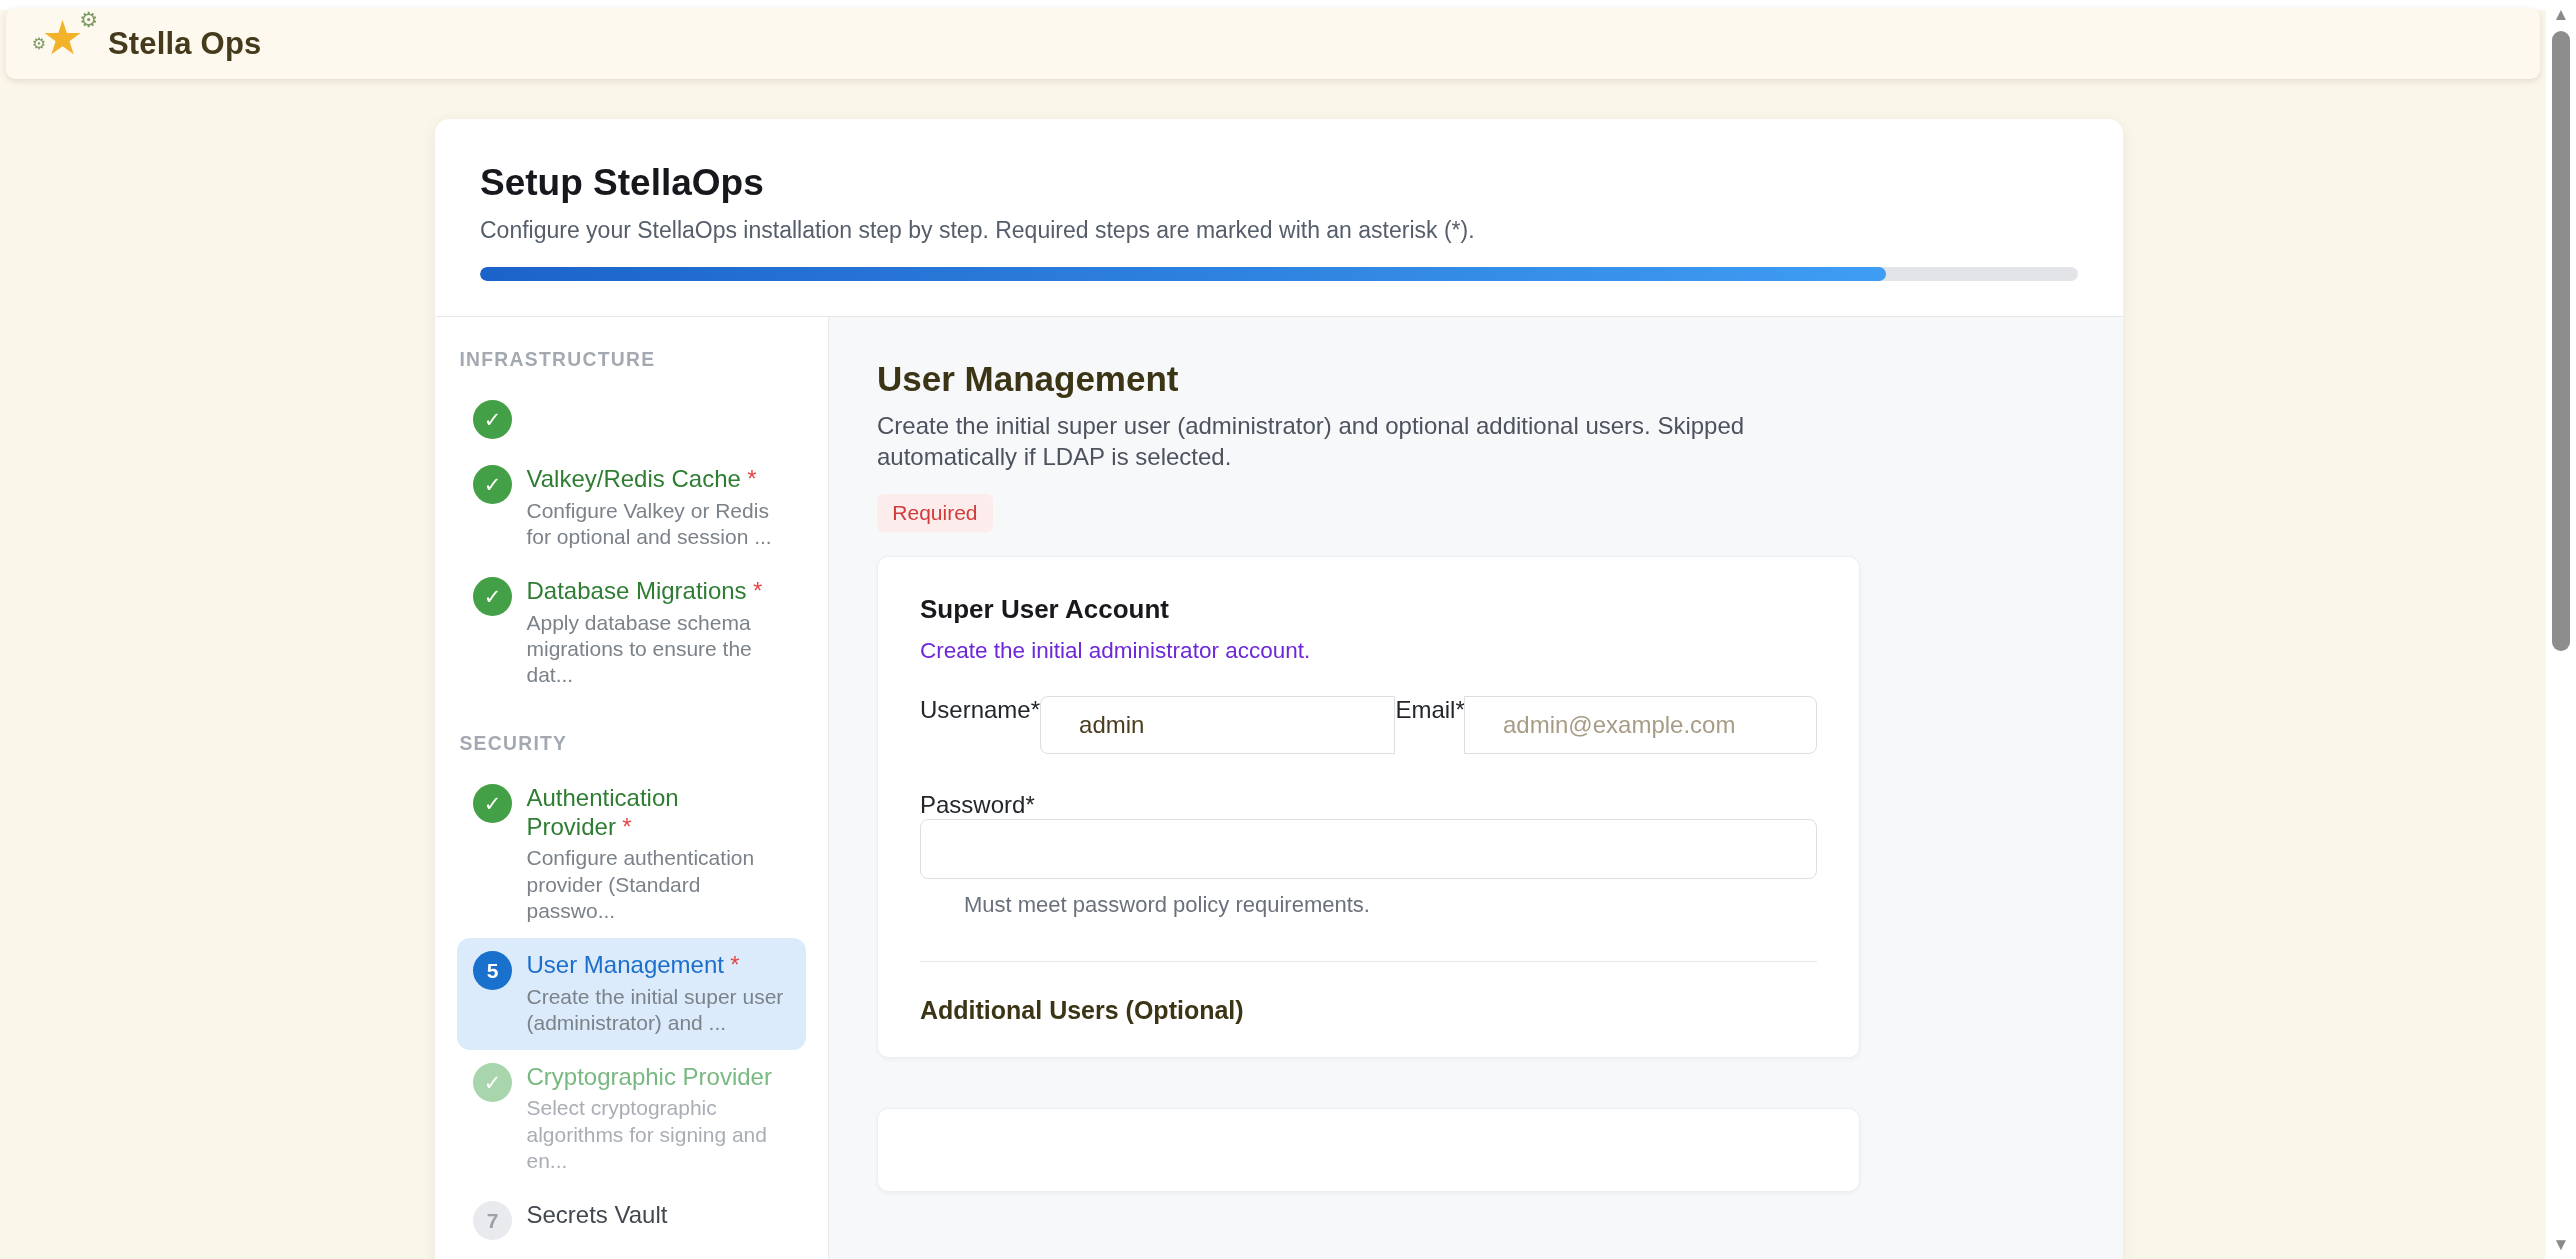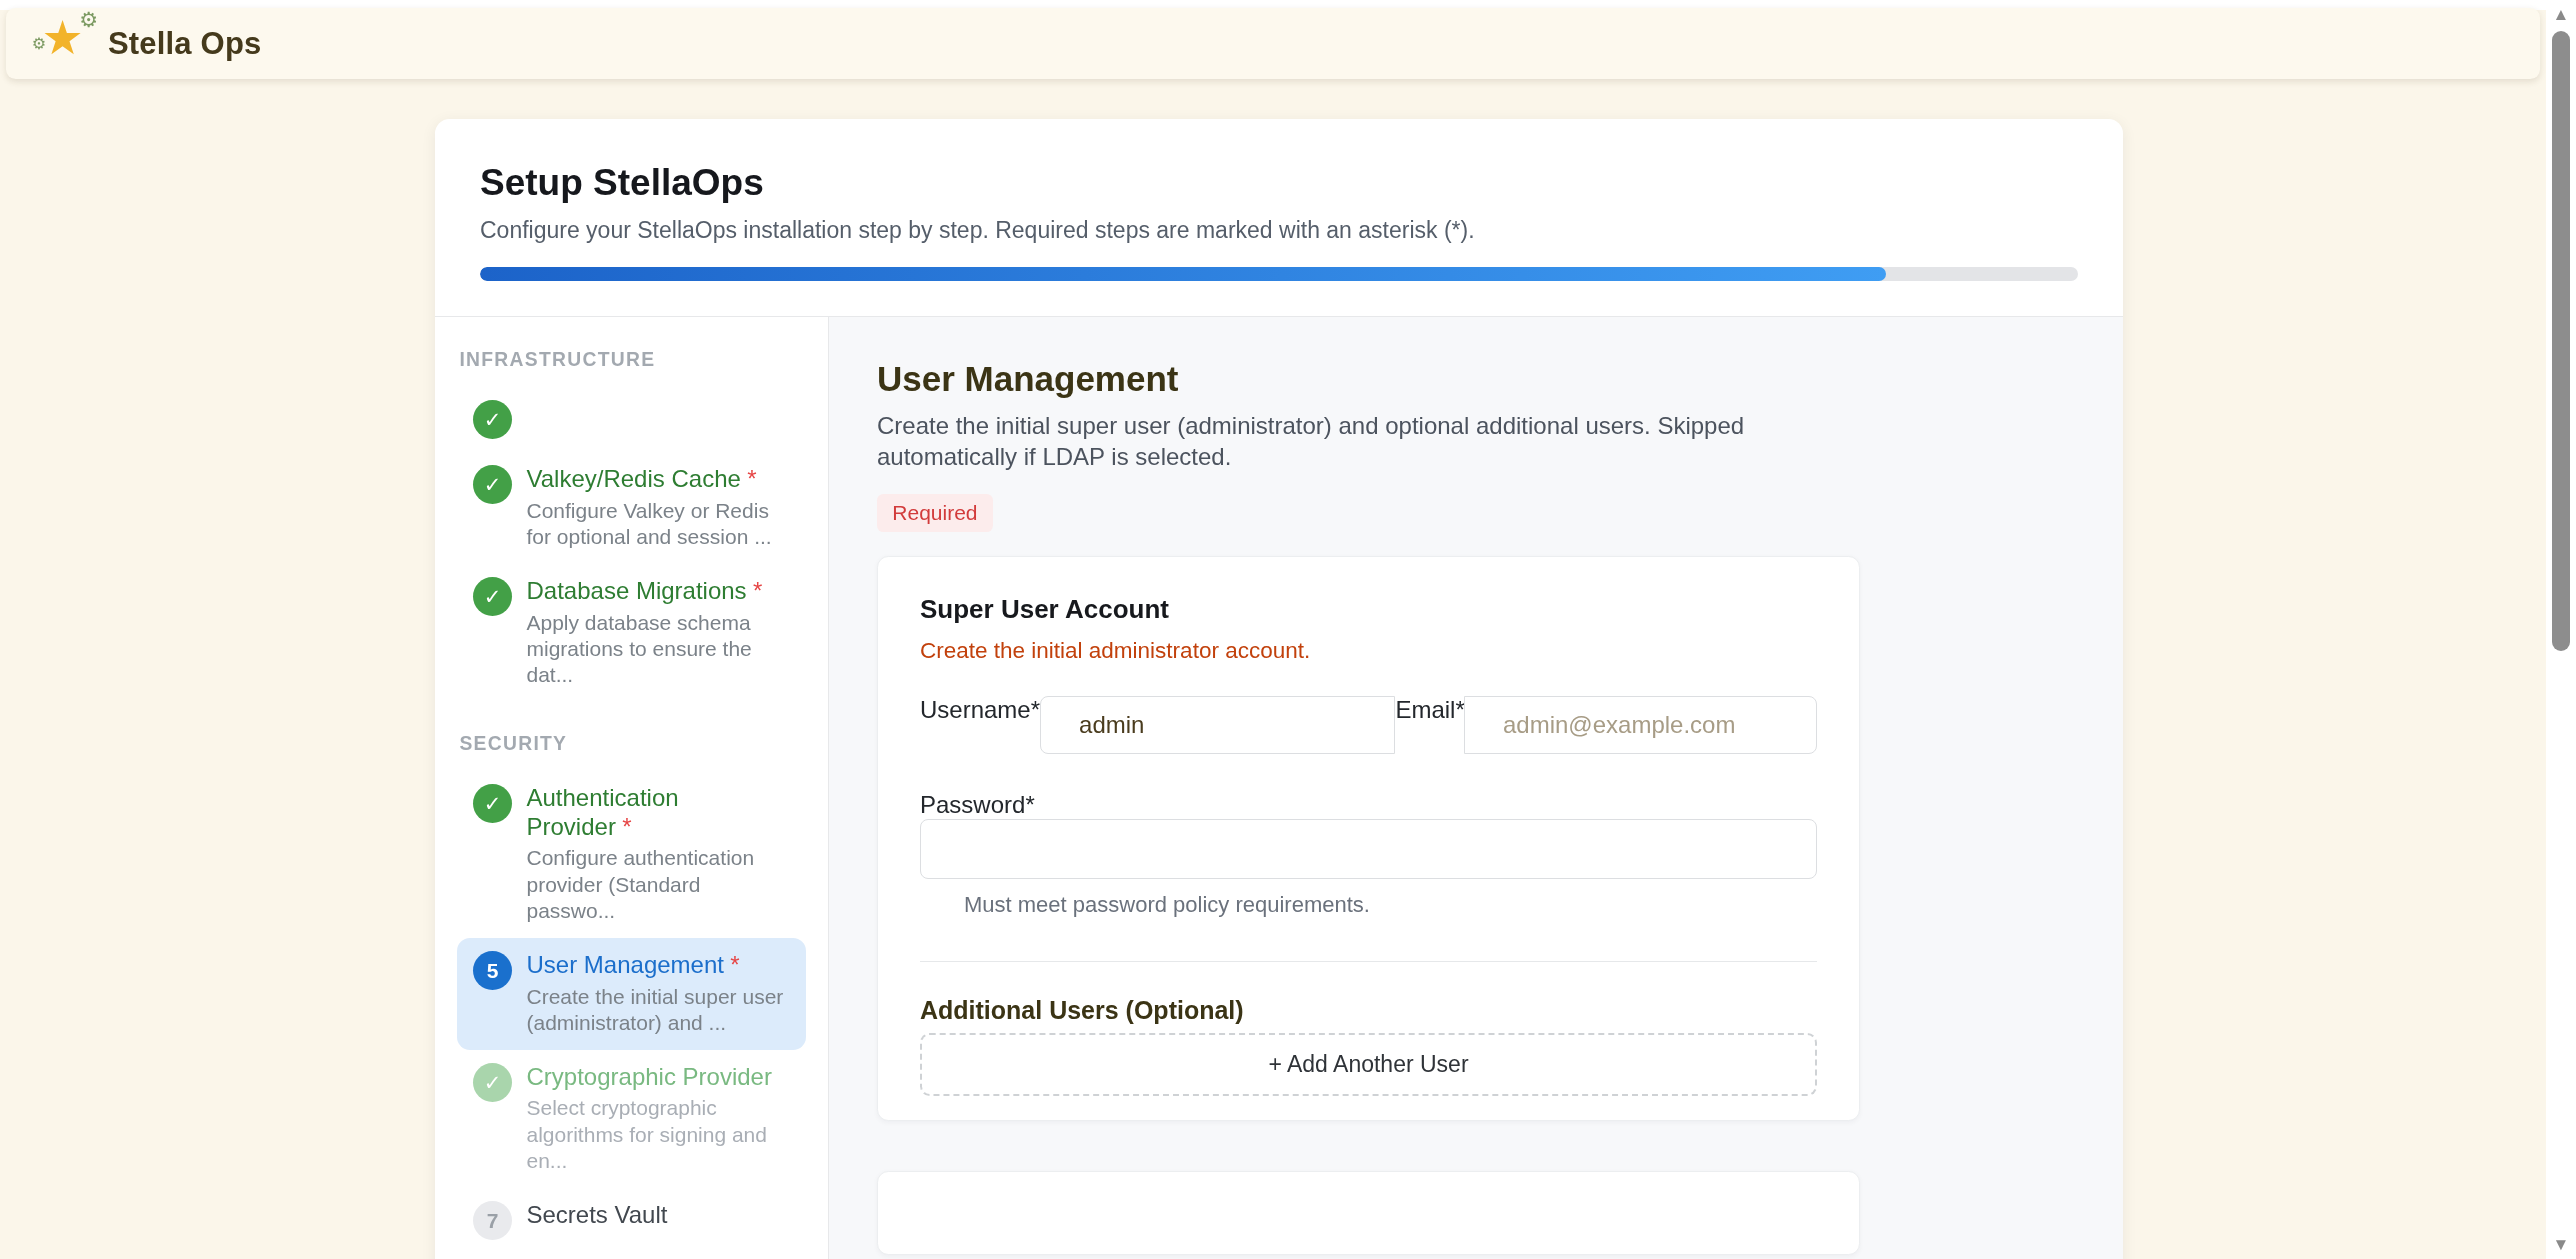--- a/index.html
+++ b/index.html
@@ -62,21 +62,21 @@
   .step.upcoming .step-desc, .step.pending .step-desc { color:#a9aeb5; }
 
   
   .main { flex:1; background:#f7f8fa; padding:42px 45px 0 48px; }
   .main-title { margin:0 0 11.3px; font-size:35px; font-weight:700; color:#3b3415; }
   .main-desc { margin:0 0 21px; font-size:24px; line-height:1.3; color:#4c535e; max-width:869px; }
   .req-badge { display:inline-block; font-size:21px; color:#d23b3b; background:#fcecec; border-radius:6.4px; padding:7.2px 15.3px; margin-bottom:24px; }
   .panel { width:983px; background:#fff; border-radius:11.3px; border:0.8px solid #eceef0; box-shadow:0 1.6px 4.8px rgba(30,35,45,.04); }
   .panel1 { padding:37px 42px 24px; margin-bottom:50px; }
   .p-title { margin:0 0 13px; font-size:26px; font-weight:700; color:#17191d; }
-  .p-sub { margin:0 0 32px; font-size:22.5px; color:#c2410c; }
+  .p-sub { margin:0 0 32px; font-size:22.5px; color:#6d28d9; }
   .form-row { display:flex; }
   .field { display:flex; flex-direction:row; min-width:0; }
   .field.first { flex:0 0 53%; }
   .field.second { flex:1; }
   .f-label { font-size:24px; color:#23272c; margin-bottom:13px; }
   input.text {
     height:58px; border:0.8px solid #dcdee1; font-size:24px; padding:0 38px;
     color:#4a3c1e; background:#fff; outline:none; width:100%; font-family:inherit;
   }
   input.text::placeholder { color:#a79c86; opacity:1; }
@@ -214,21 +214,20 @@
 
         <div class="pwd-block">
           <label class="f-label">Password*</label>
           <input class="text pwd" type="password" style="">
           <div class="f-help">Must meet password policy requirements.</div>
         </div>
 
         <hr class="divider">
 
         <h3 class="p2-title">Additional Users (Optional)</h3>
-        <button class="add-btn">+ Add Another User</button>
       </div>
 
       <div class="panel panel2">
         
         
       </div>
     </section>
 
   </div>
 </div>

